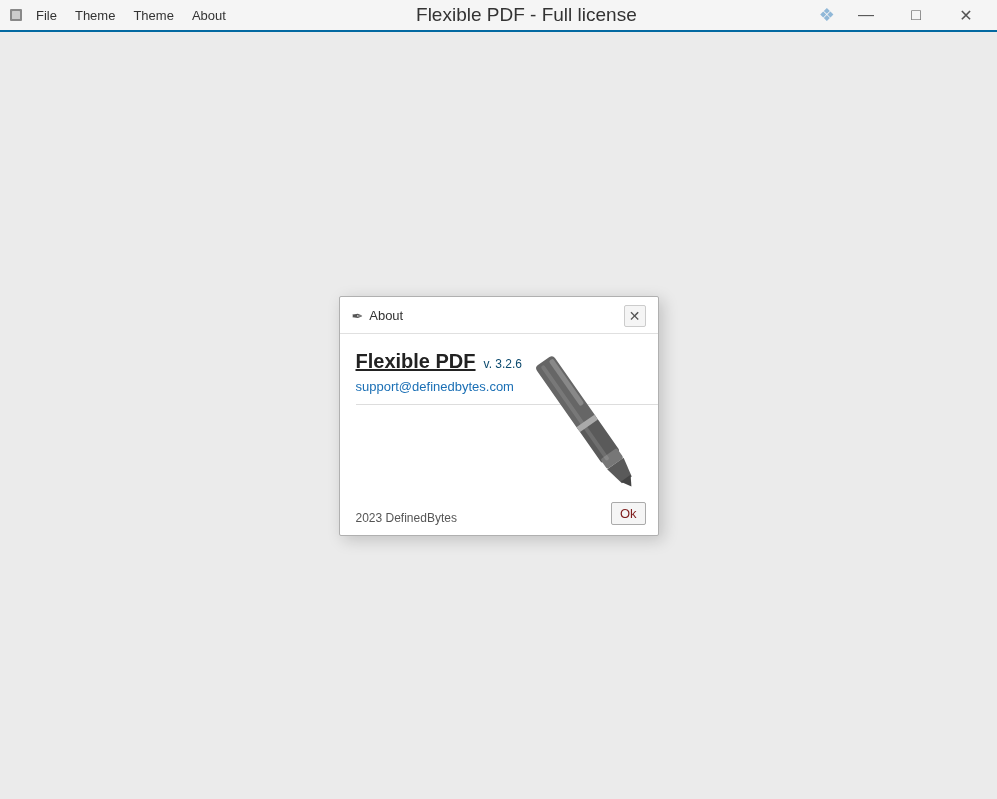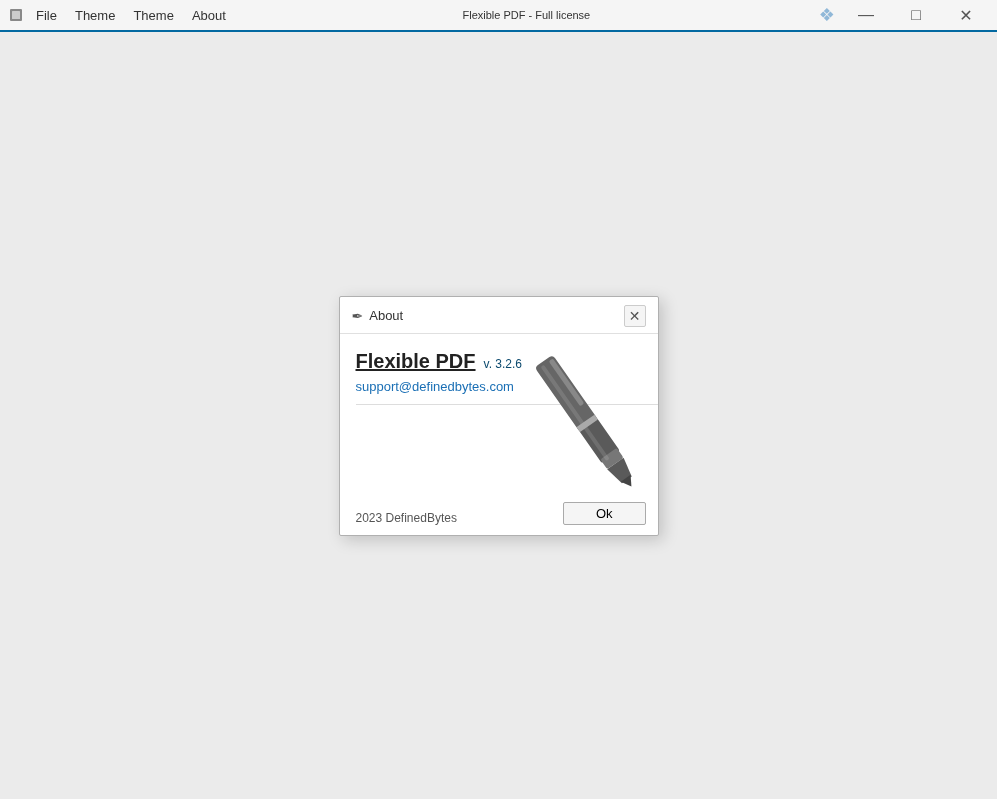--- a/index.html
+++ b/index.html
@@ -39,21 +39,21 @@
     }
     .menu-item {
       padding: 2px 8px;
       cursor: pointer;
       border-radius: 3px;
       font-size: 13px;
     }
     .title-bar-title {
       flex: 1;
       text-align: center;
-      font-size: 11px;
+      font-size: 19px;
       color: #333;
     }
     .title-bar-controls {
       display: flex;
       align-items: center;
       gap: 4px;
     }
     .tb-btn {
       width: 46px;
       height: 32px;
@@ -180,27 +180,27 @@
       display: flex;
       align-items: flex-end;
       justify-content: space-between;
       padding: 8px 12px 10px 16px;
     }
     .copyright {
       font-size: 12px;
       color: #555;
     }
     .ok-button {
-      padding: 3px 32px;
+      padding: 3px 8px;
       font-size: 13px;
       background: #f5f5f5;
       border: 1px solid #aaa;
       border-radius: 2px;
       cursor: pointer;
-      color: #000000;
+      color: #7f1d1d;
     }
 
     
     .watermark {
       position: absolute;
       bottom: 12px;
       right: 12px;
       font-size: 22px;
       font-weight: bold;
       color: #3d8b7a;

